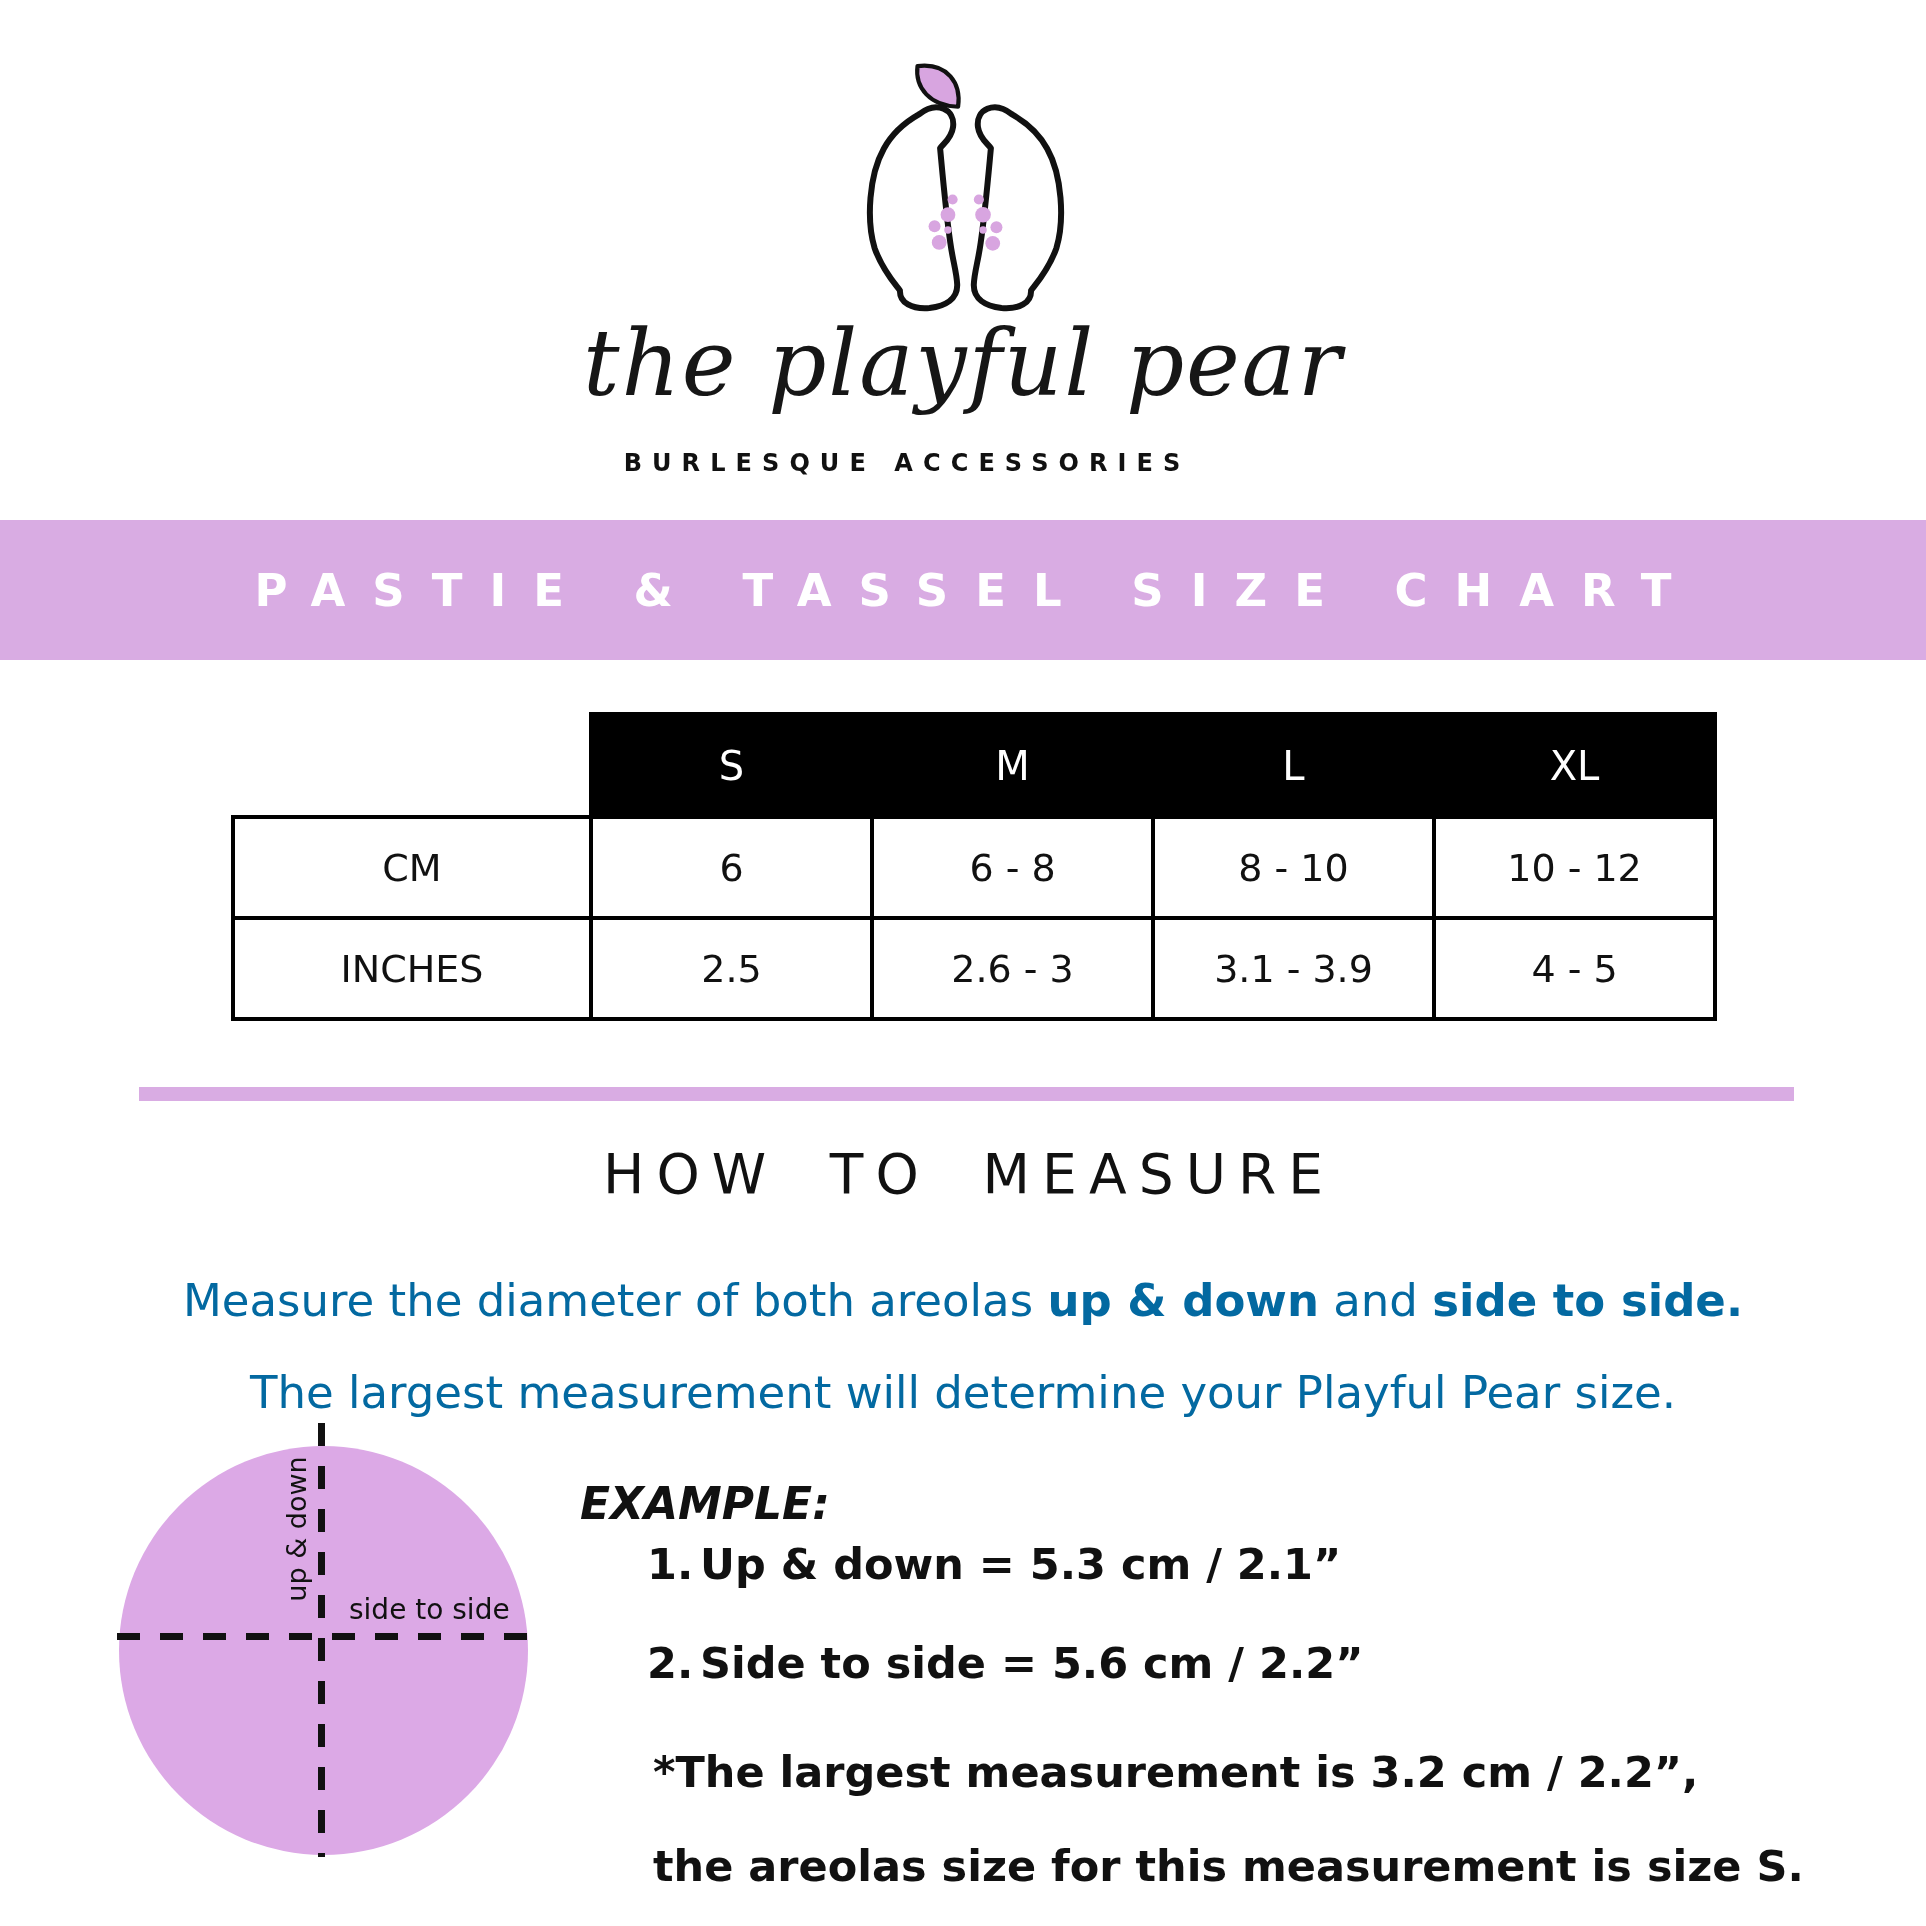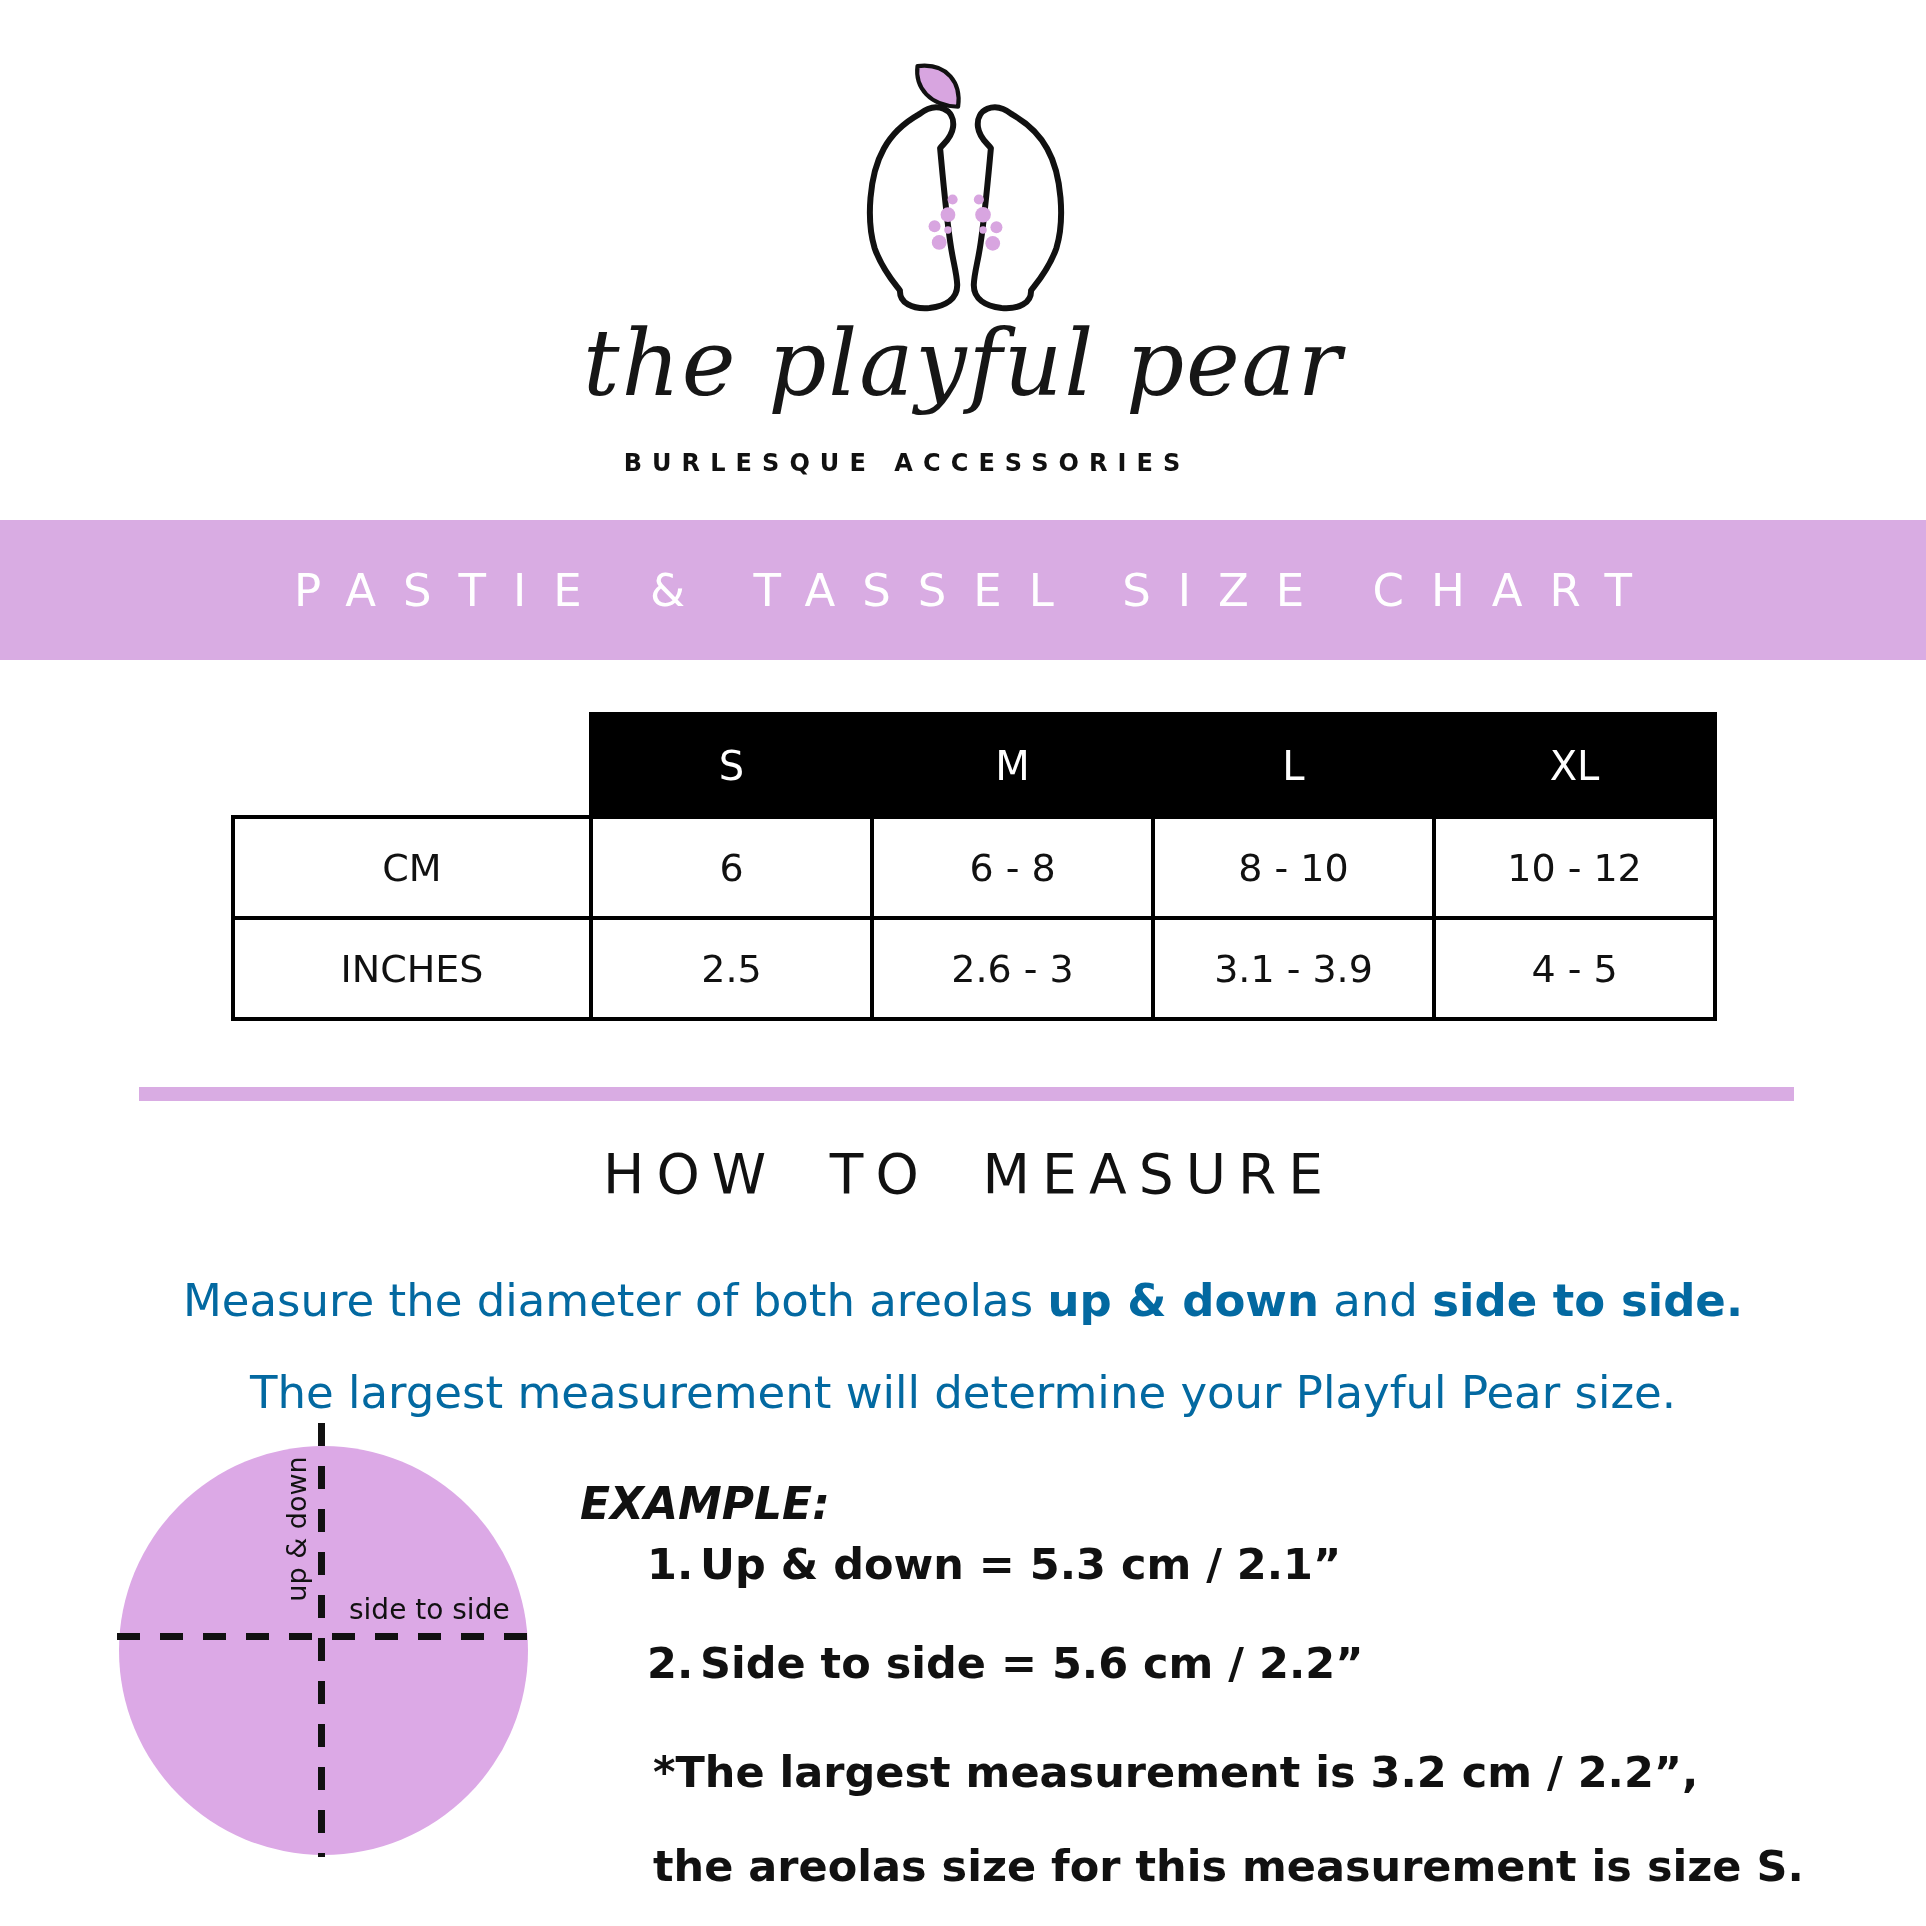--- a/index.html
+++ b/index.html
@@ -34,21 +34,21 @@
   }
   
   .banner{
     position:absolute;left:0;top:520px;width:1926px;height:140px;
     background:#D9ACE3;
     display:flex;align-items:center;justify-content:center;
   }
   .banner span{
     color:#ffffff;
     font-size:45px;
-    font-weight:400;
+    font-weight:700;
     letter-spacing:0.60em;
     text-indent:0.60em;
     white-space:nowrap;
   }
   
   .size-table{
     position:absolute;left:231px;top:712px;
     border-collapse:collapse;
     table-layout:fixed;
     width:1484px;

